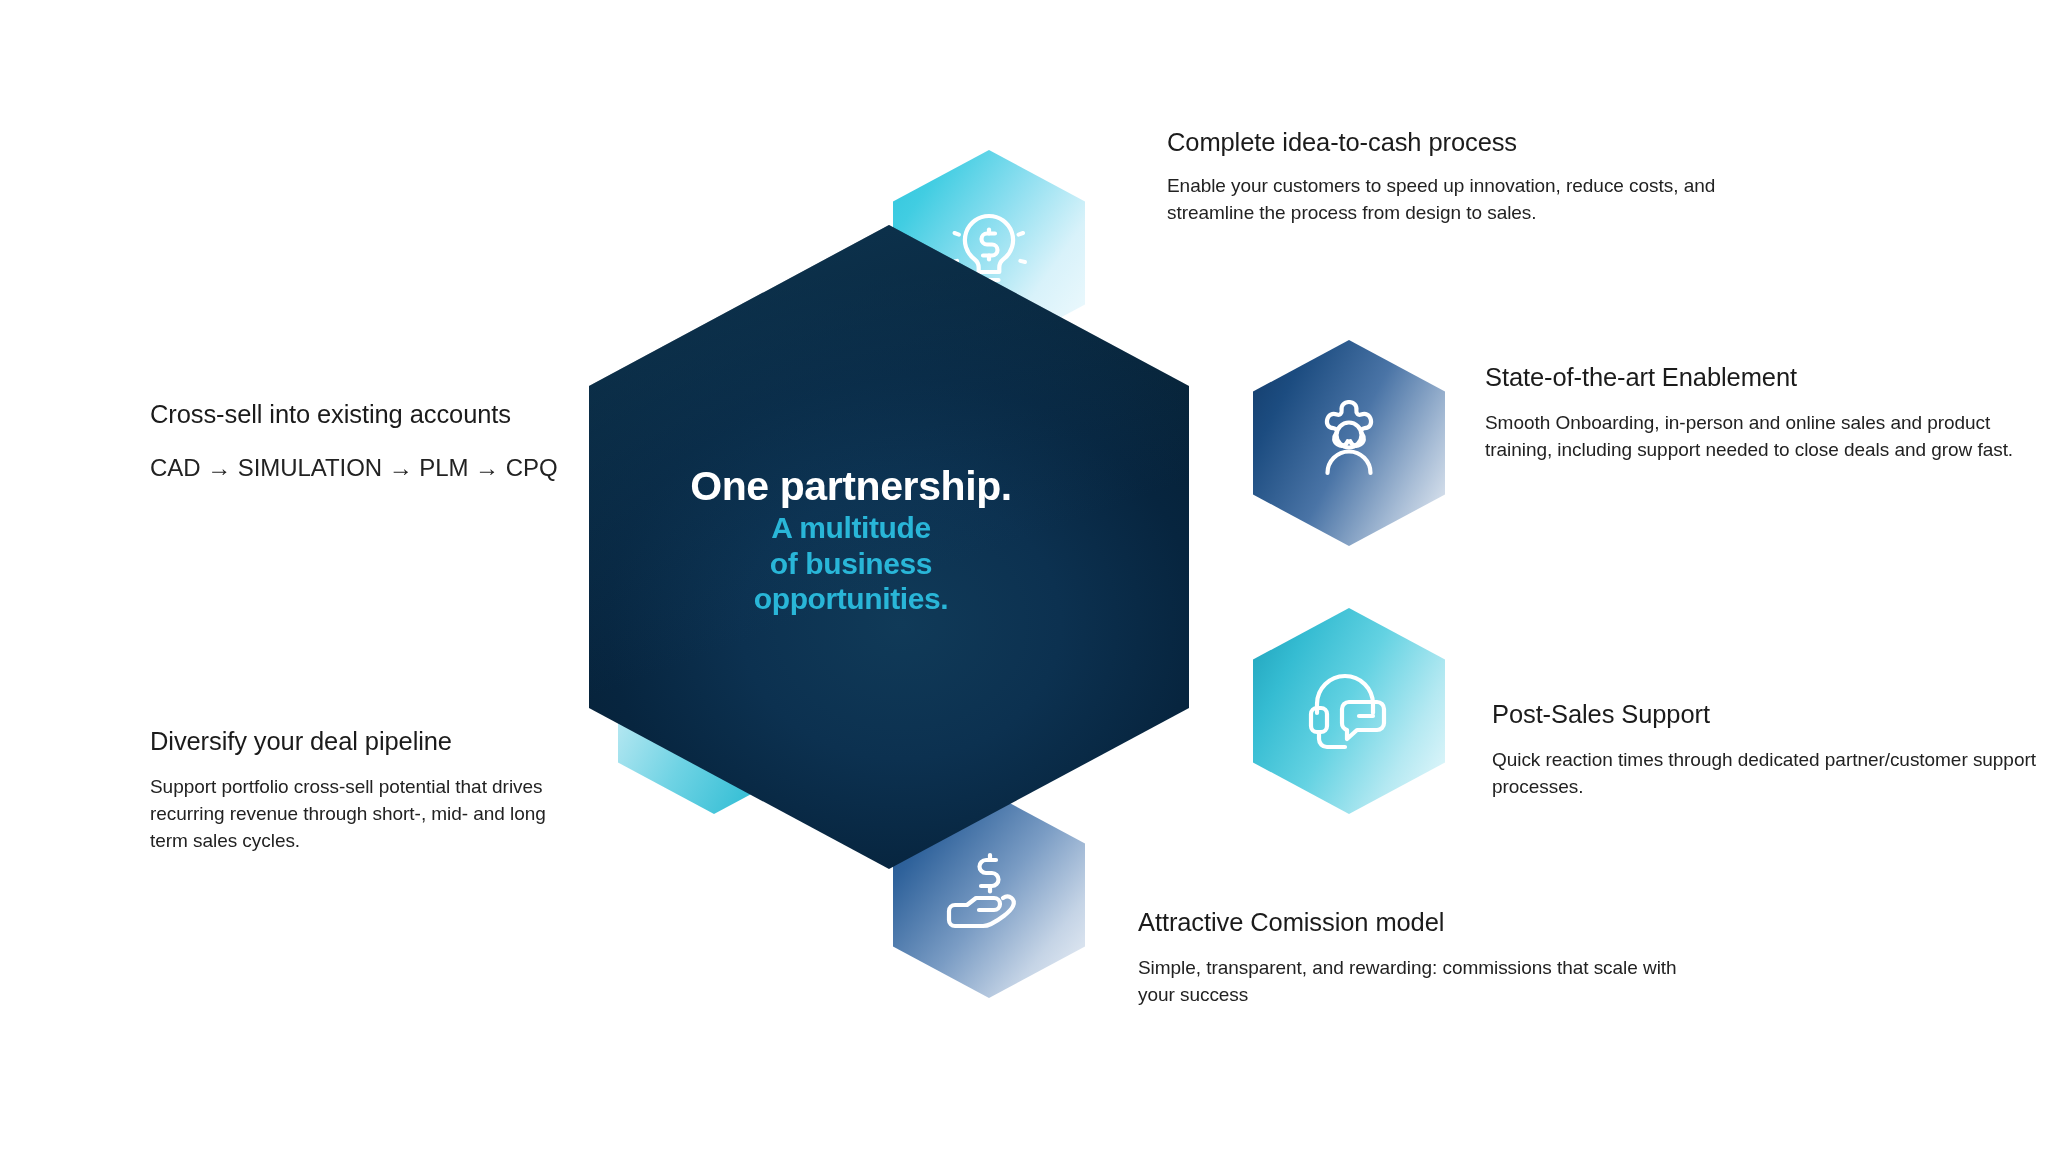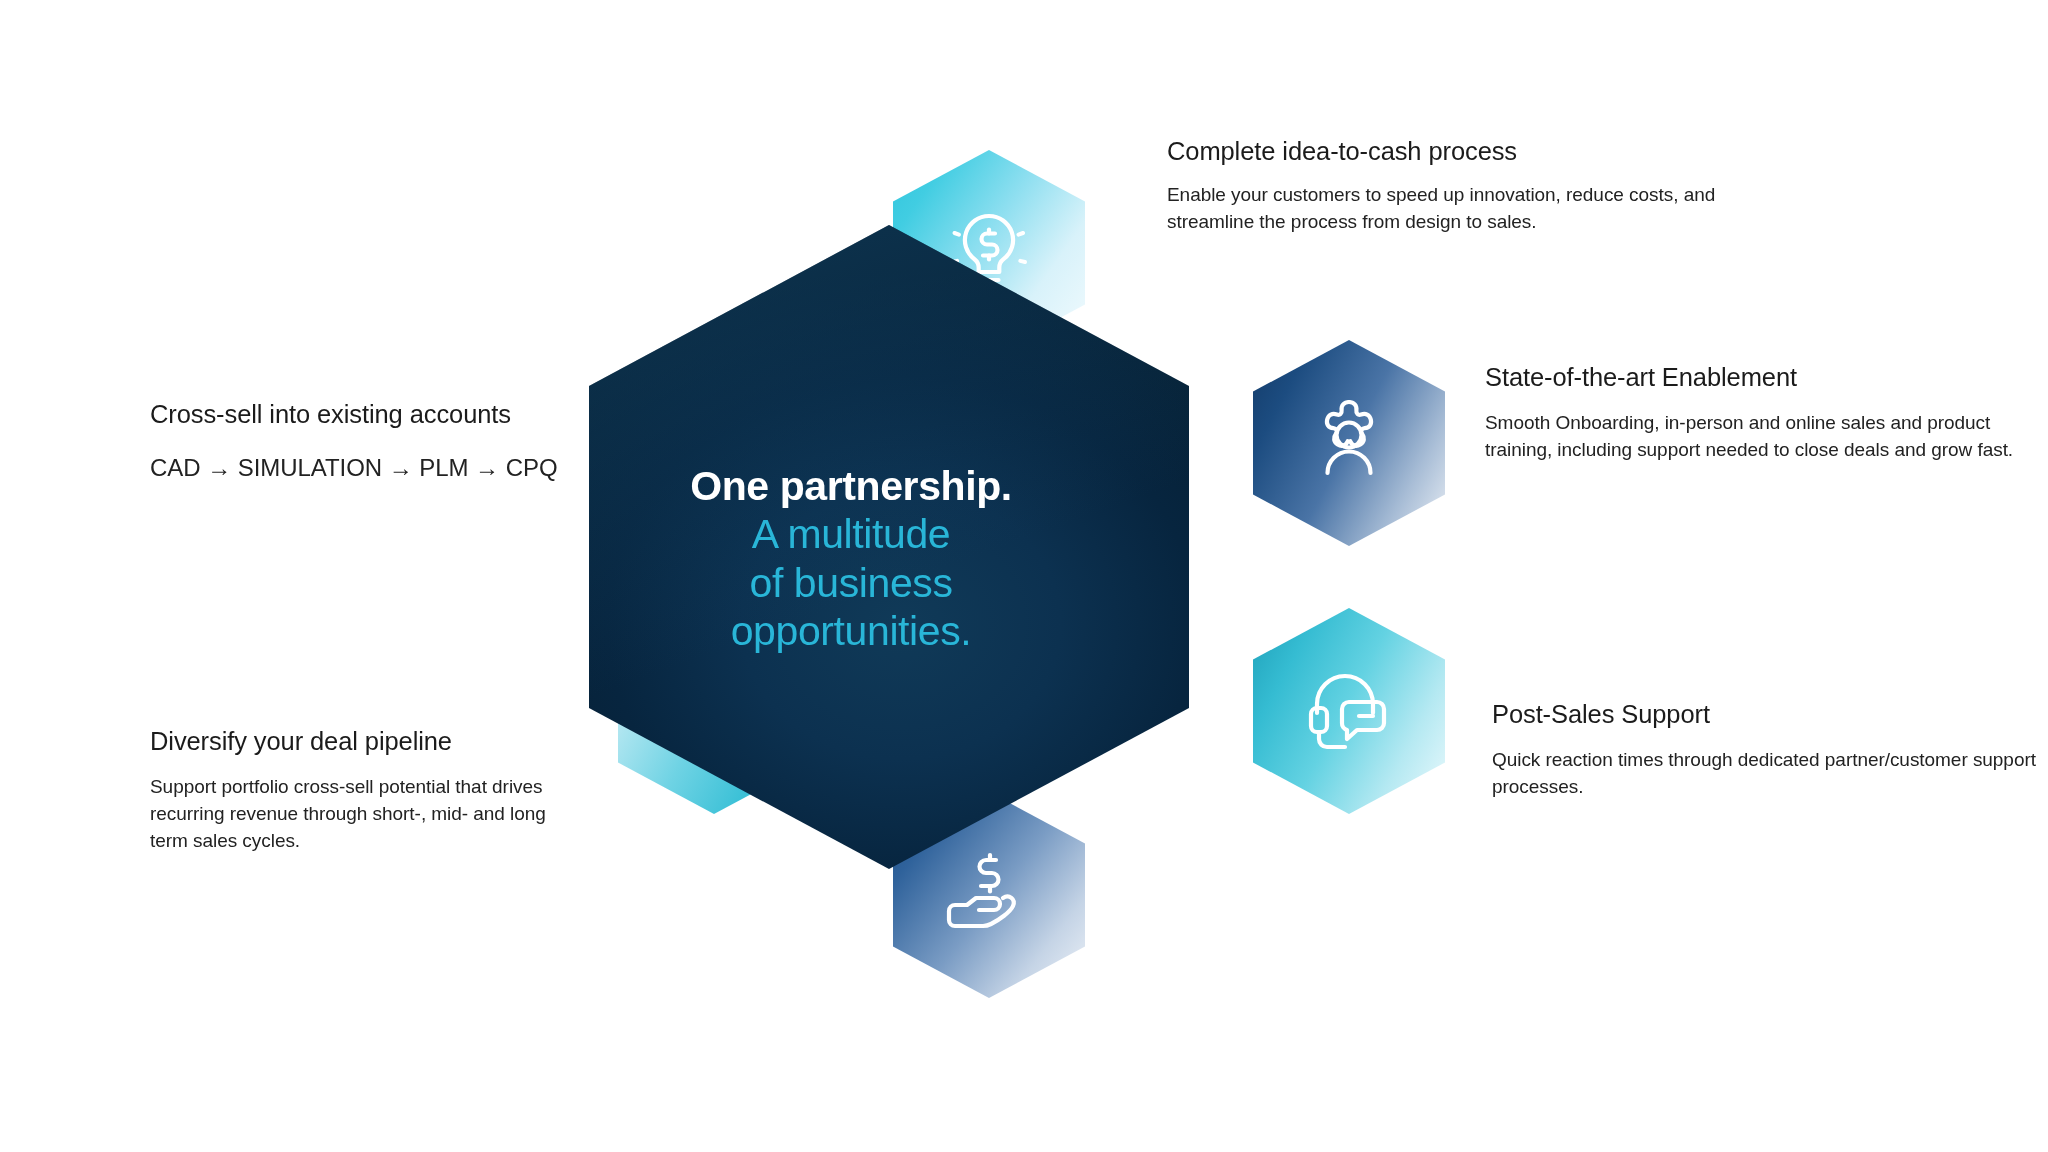--- a/index.html
+++ b/index.html
@@ -44,21 +44,21 @@
     position:absolute;left:589px;top:462px;width:524px;
     text-align:center;z-index:8;
     line-height:1.18;
     letter-spacing:.1px;
   }
   #center-copy .l1{
     display:block;color:#ffffff;font-size:41px;font-weight:700;
     letter-spacing:-.4px;
   }
   #center-copy .l2,#center-copy .l3,#center-copy .l4{
-    display:block;color:#29b6d8;font-size:41px;font-weight:400;
+    display:block;color:#29b6d8;font-size:30px;font-weight:700;
     letter-spacing:-.4px;
     text-align:center;
   }
 
   
   .sat{width:192px;height:206px;z-index:2;}
   .sat .ico{
     position:absolute;left:0;right:0;top:0;bottom:0;
     display:flex;align-items:center;justify-content:center;
   }
@@ -83,21 +83,21 @@
   .block .ttl{
     font-size:25.5px;color:#1b1b1b;font-weight:400;
     letter-spacing:-.1px;margin:0 0 16px 0;white-space:nowrap;
   }
   .block .bdy{
     font-size:19px;color:#222222;line-height:1.42;margin:0;letter-spacing:-.05px;
   }
   .block.right{text-align:left;}
   .block.left{}
 
-  #blk-tr{left:1167px;top:137px;width:560px;}
+  #blk-tr{left:1167px;top:128px;width:560px;}
   #blk-r1{left:1485px;top:363px;width:560px;}
   #blk-r2{left:1492px;top:700px;width:560px;}
   #blk-bc{left:1138px;top:908px;width:560px;}
   #blk-l2{left:150px;top:683px;width:412px;margin-top:44px;}
   #blk-l1{left:150px;top:400px;width:412px;}
   #blk-l1 .bdy{font-size:24px;}
   #blk-l1 .ttl{margin-bottom:22px;}
   #blk-r1 .ttl,#blk-r2 .ttl,#blk-bc .ttl{margin-bottom:18px;}
   #blk-l2 .ttl{margin-bottom:18px;}
 </style>
@@ -210,20 +210,24 @@
   <div class="block right" id="blk-r1">
     <p class="ttl">State-of-the-art Enablement</p>
     <p class="bdy">Smooth Onboarding, in-person and online sales and product training, including support needed to close deals and grow fast.</p>
   </div>
 
   <div class="block right" id="blk-r2">
     <p class="ttl">Post-Sales Support</p>
     <p class="bdy">Quick reaction times through dedicated partner/customer support processes.</p>
   </div>
 
+  <div class="block right" id="blk-bc">
+    <p class="ttl">Attractive Comission model</p>
+    <p class="bdy">Simple, transparent, and rewarding: commissions that scale with your success</p>
+  </div>
 
   <div class="block left" id="blk-l1">
     <p class="ttl">Cross-sell into existing accounts</p>
     <p class="bdy">CAD → SIMULATION → PLM → CPQ</p>
   </div>
 
   <div class="block left" id="blk-l2">
     <p class="ttl">Diversify your deal pipeline</p>
     <p class="bdy">Support portfolio cross-sell potential that drives recurring revenue through short-, mid- and long term sales cycles.</p>
   </div>

